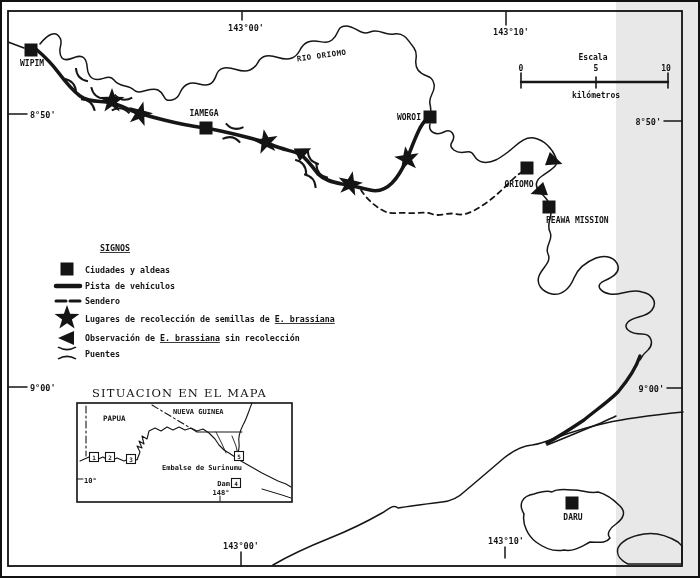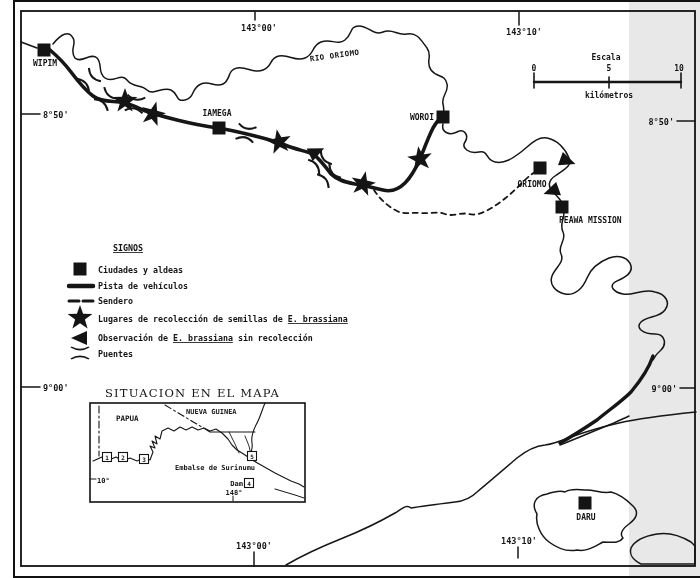--- a/index.html
+++ b/index.html
@@ -1,16 +1,16 @@
 <!DOCTYPE html>
 <html><head>
 <meta charset="utf-8">
 <style>
   html,body{margin:0;padding:0;background:#e8e8e8;}
-  #stage{position:relative;width:616px;height:578px;background:#ffffff;padding-left:13px;}
+  #stage{position:relative;width:616px;height:578px;background:#ffffff;}
   svg{display:block;}
   .t{font-family:"DejaVu Sans Mono","Liberation Mono",monospace;font-weight:700;fill:#141414;}
   .coord{font-size:8.5px;}
   .town{font-size:8px;}
   .leg{font-size:8.3px;}
   .riverlbl{font-size:7.5px;letter-spacing:.5px;}
   .scalelbl{font-size:8px;}
   .insettitle{font-family:"DejaVu Serif","Liberation Serif",serif;font-weight:400;font-size:11.5px;letter-spacing:1.2px;fill:#141414;}
   .ins{font-size:7px;}
   .ins-big{font-size:7.5px;}

